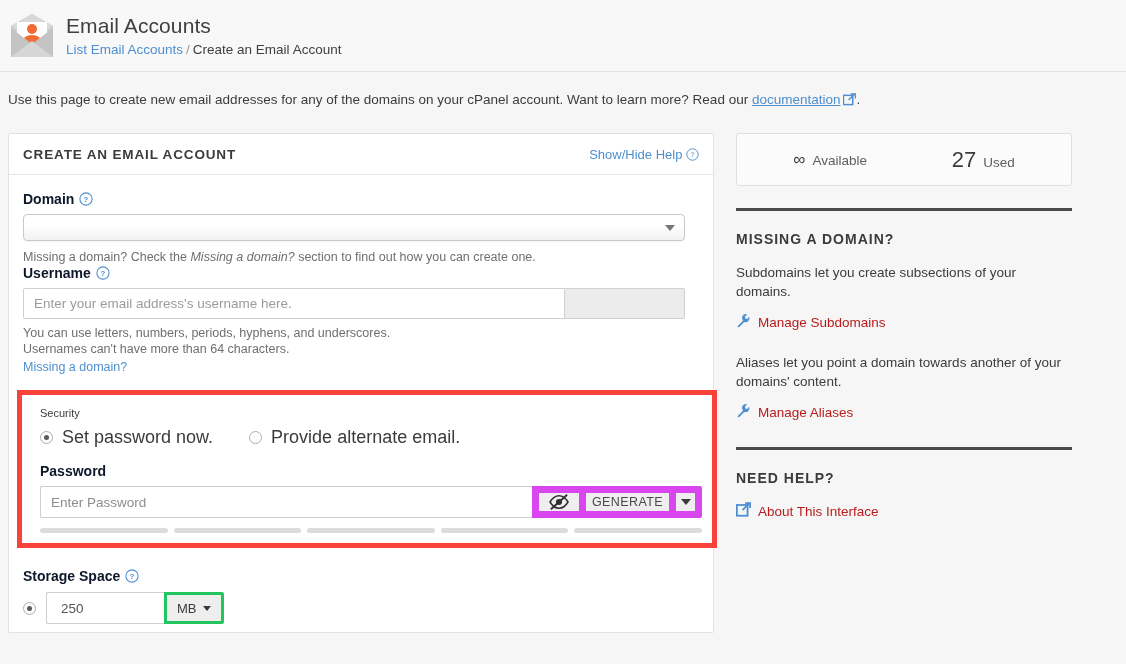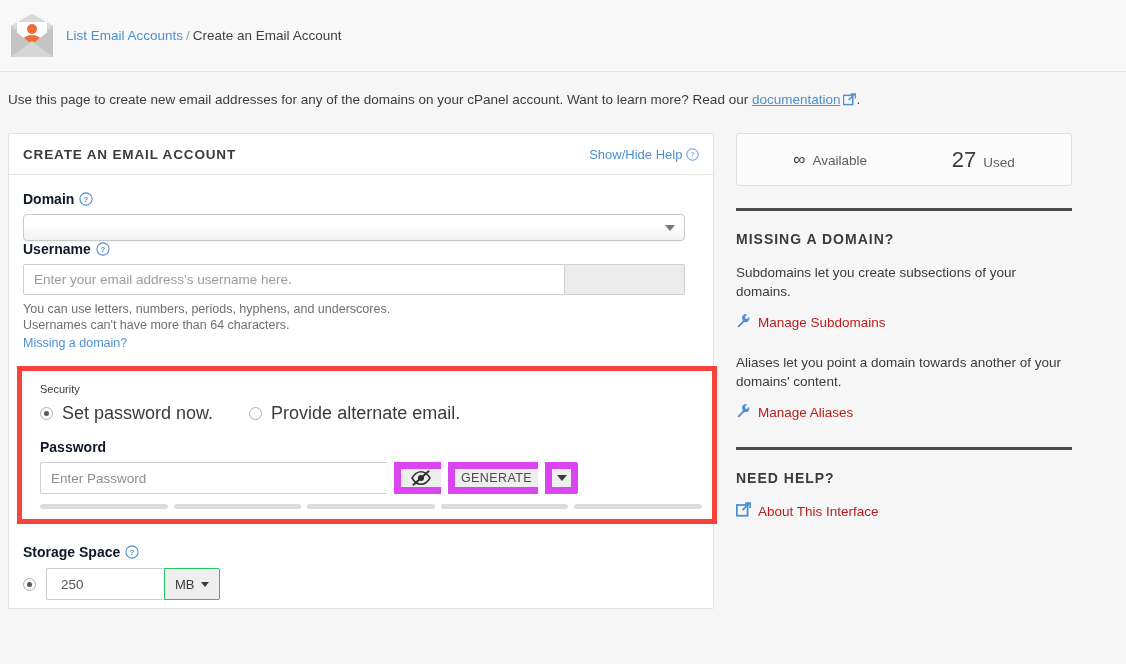--- a/index.html
+++ b/index.html
@@ -127,21 +127,21 @@
     border:1px solid #aeaeae; background:#fdfdfd;
     display:inline-block; position:relative; flex:0 0 13px; cursor:pointer;
   }
   .radio.on::after {
     content:""; position:absolute; left:3px; top:3px;
     width:5px; height:5px; border-radius:50%; background:#5a5a5a;
   }
   .radio-text { font-size:18px; color:#3b3b3b; }
   .radio-gap { width:18px; }
 
-  .pw-group { display:flex; width:538px;gap:7px; }
+  .pw-group { display:flex; width:662px; }
   .pw-input {
     flex:1 1 auto; height:32px;
     border:1px solid #cfcfcf; border-right:none; border-radius:2px 0 0 2px;
     background:#fff; padding:0 10px;
     font-family:"Liberation Sans", sans-serif; font-size:13.5px; color:#555; outline:none;
   }
   .pw-input::placeholder { color:#8d8d8d; }
   .btn-eye, .btn-gen, .btn-caret {
     border:7px solid #d946ef; background:#eeeeee;
     display:flex; align-items:center; justify-content:center; cursor:pointer;
@@ -161,21 +161,21 @@
 
   
   .storage-row { display:flex; align-items:center; gap:10px; margin-top:8px; }
   .storage-input {
     width:118px; height:32px;
     border:1px solid #cfcfcf; border-right:none; border-radius:2px 0 0 2px;
     padding:0 14px; font-family:"Liberation Sans", sans-serif;
     font-size:13.5px; color:#555; outline:none; background:#fff;
   }
   .unit-btn {
-    height:32px; padding:0 10px; border:1px solid #22c55e; border-radius:0 2px 2px 0;
+    height:32px; padding:0 10px; border:3px solid #22c55e; border-radius:0 2px 2px 0;
     background:#eeeeee; display:flex; align-items:center; gap:6px;
     font-size:13px; color:#3b3b3b; cursor:pointer;
   }
   .unit-btn .c {
     width:0;height:0;border-left:4px solid transparent;border-right:4px solid transparent;
     border-top:5px solid #3a3a3a;
   }
 
   
   .stat-box {
@@ -209,20 +209,21 @@
       <polygon points="3,14 24,2 45,14 45,44 3,44" fill="#c9c9c9"></polygon>
       <polygon points="3,14 24,30 45,14 24,2" fill="#d8d8d8"></polygon>
       <polygon points="9,10 39,10 39,38 9,38" fill="#ffffff"></polygon>
       <circle cx="24" cy="17" r="5" fill="#f26b34"></circle>
       <path d="M14 32c0-6 4.5-9 10-9s10 3 10 9z" fill="#f26b34"></path>
       <polygon points="3,16 24,32 45,16 45,45 3,45" fill="#c4c4c4"></polygon>
       <polygon points="3,45 24,29 45,45" fill="#d6d6d6"></polygon>
     </svg>
   </span>
   <div class="header-text">
+    <div class="page-title">Email Accounts</div>
     <div class="breadcrumb">
       <a href="#">List Email Accounts</a><span class="sep">/</span><span>Create an Email Account</span>
     </div>
   </div>
 </div>
 
 <div class="intro">
   <span>Use this page to create new email addresses for any of the domains on your cPanel account. Want to learn more? Read our </span><a href="#">documentation</a><span class="ext-icon"><svg width="13" height="13" viewBox="0 0 14 14">
         <rect x="0.5" y="2.5" width="10" height="10" fill="none" stroke="#4e8fd0" stroke-width="1.6"></rect>
         <path d="M6 7.5L12.5 1" stroke="#4e8fd0" stroke-width="1.6" fill="none"></path>
@@ -256,20 +257,23 @@
           <span class="qmark">
             <svg width="14" height="14" viewBox="0 0 16 16">
               <circle cx="8" cy="8" r="7" fill="none" stroke="#4e8fd0" stroke-width="1.2"></circle>
               <text x="8" y="11.5" font-size="9" fill="#4e8fd0" text-anchor="middle" font-family="Liberation Sans, sans-serif">?</text>
             </svg>
           </span>
         </div>
         <div class="domain-select">
           <span></span>
           <span class="caret"></span>
+        </div>
+        <div class="hint mt14" style="margin-top:8px;">
+          <span>Missing a domain? Check the </span><em>Missing a domain?</em><span> section to find out how you can create one.</span>
         </div>
 
         
         <div class="field-label mt18">
           <span>Username</span>
           <span class="qmark">
             <svg width="14" height="14" viewBox="0 0 16 16">
               <circle cx="8" cy="8" r="7" fill="none" stroke="#4e8fd0" stroke-width="1.2"></circle>
               <text x="8" y="11.5" font-size="9" fill="#4e8fd0" text-anchor="middle" font-family="Liberation Sans, sans-serif">?</text>
             </svg>

